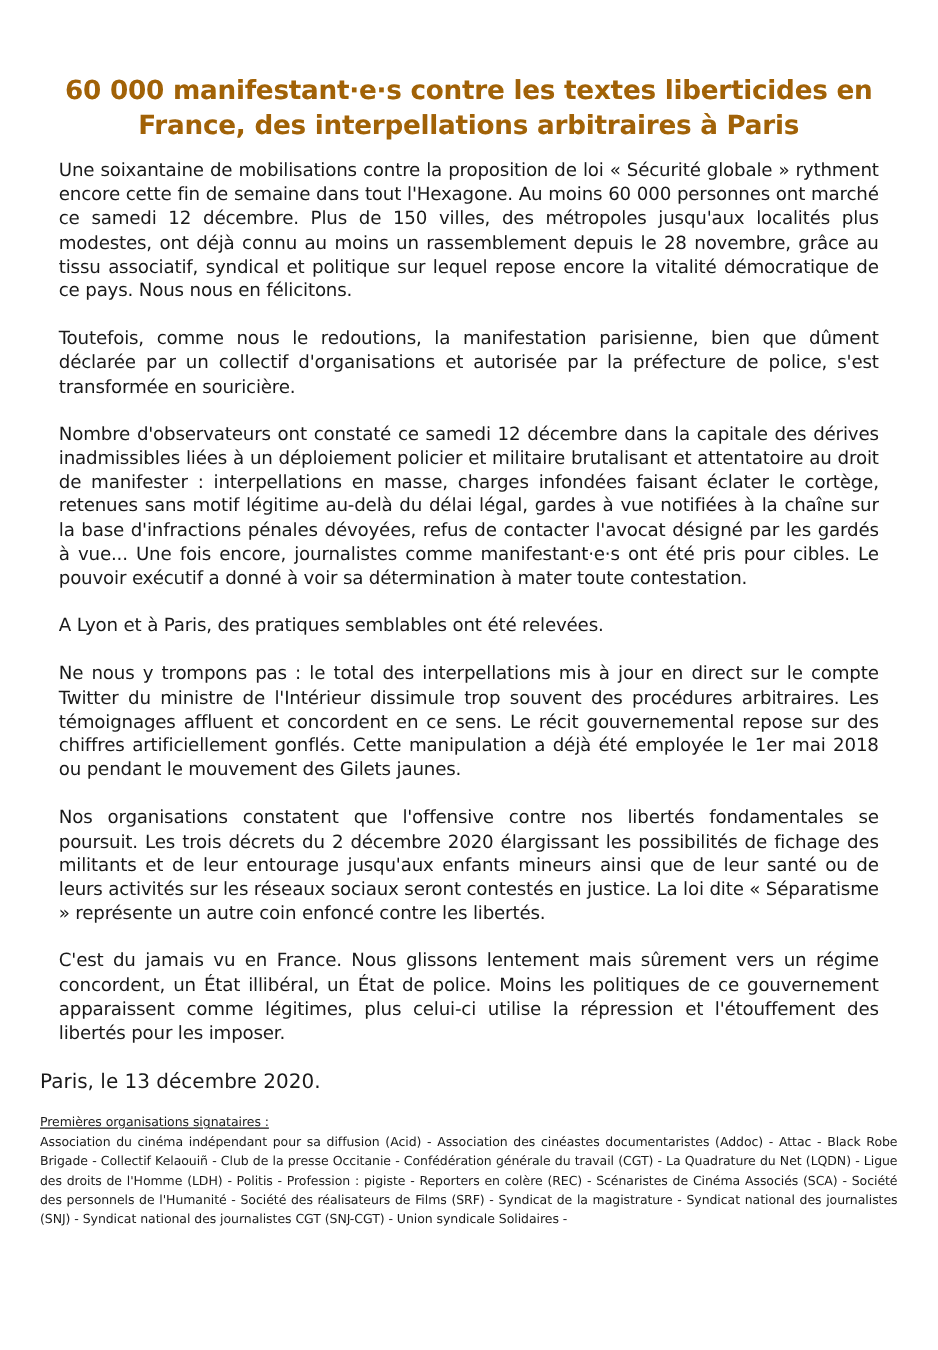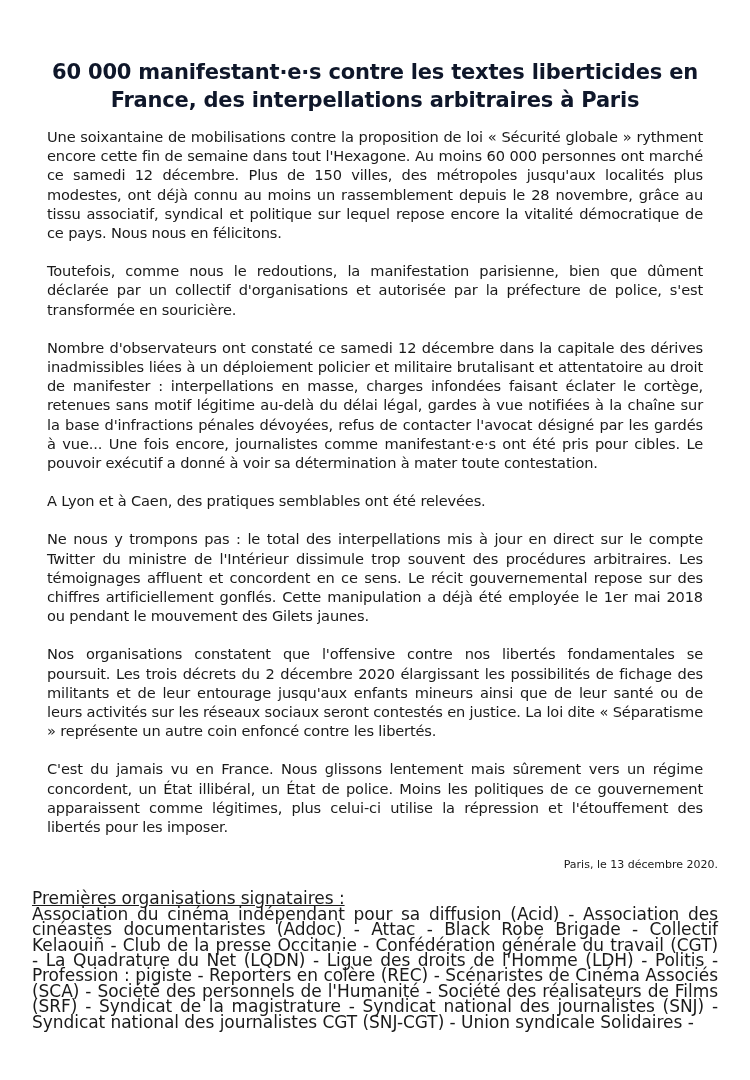--- a/index.html
+++ b/index.html
@@ -9,45 +9,45 @@
     color: #1a1a1a;
     font-family: "DejaVu Sans", sans-serif;
   }
   .title {
     margin: 58px 0 0 0;
     text-align: center;
     font-weight: bold;
     font-size: 21px;
     line-height: 28px;
     letter-spacing: -0.2px;
-    color: #0f172a;
+    color: #a16207;
   }
   .p {
     margin: 15px;
     font-size: 14.6px;
     line-height: 19.2px;
     text-align: justify;
     letter-spacing: -0.15px;
   }
   .p + .p { margin-top: 19px; }
   #p1 { margin-top: 13px; }
-  .sig-date { text-align: right; margin-top: 19px; font-size: 11px; line-height: 19px; }
-  .signatories { margin-top: 17px; font-size: 17px; line-height: 15.4px; text-align: justify; letter-spacing: -0.05px; }
+  .sig-date { text-align: left; margin-top: 19px; font-size: 16px; line-height: 19px; }
+  .signatories { margin-top: 17px; font-size: 10px; line-height: 15.4px; text-align: justify; letter-spacing: -0.05px; }
   .sig-heading { text-decoration: underline; }
 </style>
 </head>
 <body>
 
 <div class="page">
   <h1 class="title">60 000 manifestant·e·s contre les textes liberticides en France, des interpellations arbitraires à Paris</h1>
 
   <p class="p" id="p1">Une soixantaine de mobilisations contre la proposition de loi « Sécurité globale » rythment encore cette fin de semaine dans tout l'Hexagone. Au moins 60 000 personnes ont marché ce samedi 12 décembre. Plus de 150 villes, des métropoles jusqu'aux localités plus modestes, ont déjà connu au moins un rassemblement depuis le 28 novembre, grâce au tissu associatif, syndical et politique sur lequel repose encore la vitalité démocratique de ce pays. Nous nous en félicitons.</p>
   <p class="p">Toutefois, comme nous le redoutions, la manifestation parisienne, bien que dûment déclarée par un collectif d'organisations et autorisée par la préfecture de police, s'est transformée en souricière.</p>
   <p class="p">Nombre d'observateurs ont constaté ce samedi 12 décembre dans la capitale des dérives inadmissibles liées à un déploiement policier et militaire brutalisant et attentatoire au droit de manifester : interpellations en masse, charges infondées faisant éclater le cortège, retenues sans motif légitime au-delà du délai légal, gardes à vue notifiées à la chaîne sur la base d'infractions pénales dévoyées, refus de contacter l'avocat désigné par les gardés à vue... Une fois encore, journalistes comme manifestant·e·s ont été pris pour cibles. Le pouvoir exécutif a donné à voir sa détermination à mater toute contestation.</p>
-  <p class="p">A Lyon et à Caen, des pratiques semblables ont été relevées.</p>
+  <p class="p">A Lyon et à Paris, des pratiques semblables ont été relevées.</p>
   <p class="p">Ne nous y trompons pas : le total des interpellations mis à jour en direct sur le compte Twitter du ministre de l'Intérieur dissimule trop souvent des procédures arbitraires. Les témoignages affluent et concordent en ce sens. Le récit gouvernemental repose sur des chiffres artificiellement gonflés. Cette manipulation a déjà été employée le 1er mai 2018 ou pendant le mouvement des Gilets jaunes.</p>
   <p class="p">Nos organisations constatent que l'offensive contre nos libertés fondamentales se poursuit. Les trois décrets du 2 décembre 2020 élargissant les possibilités de fichage des militants et de leur entourage jusqu'aux enfants mineurs ainsi que de leur santé ou de leurs activités sur les réseaux sociaux seront contestés en justice. La loi dite « Séparatisme » représente un autre coin enfoncé contre les libertés.</p>
   <p class="p">C'est du jamais vu en France. Nous glissons lentement mais sûrement vers un régime concordent, un État illibéral, un État de police. Moins les politiques de ce gouvernement apparaissent comme légitimes, plus celui-ci utilise la répression et l'étouffement des libertés pour les imposer.</p>
 
   <div class="sig-date">Paris, le 13 décembre 2020.</div>
 
   <div class="signatories">
     <div class="sig-heading">Premières organisations signataires :</div>
     <div>Association du cinéma indépendant pour sa diffusion (Acid) - Association des cinéastes documentaristes (Addoc) - Attac - Black Robe Brigade - Collectif Kelaouiñ - Club de la presse Occitanie - Confédération générale du travail (CGT) - La Quadrature du Net (LQDN) - Ligue des droits de l'Homme (LDH) -  Politis - Profession : pigiste - Reporters en colère (REC) - Scénaristes de Cinéma Associés (SCA) - Société des personnels de l'Humanité - Société des réalisateurs de Films (SRF) - Syndicat de la magistrature - Syndicat national des journalistes (SNJ) - Syndicat national des journalistes CGT (SNJ-CGT) - Union syndicale Solidaires -</div>
   </div>

